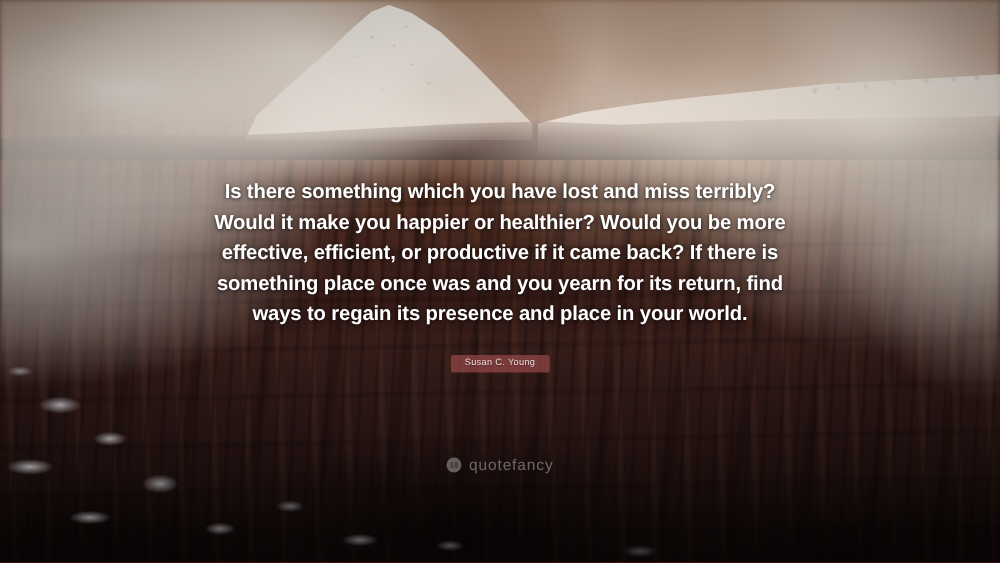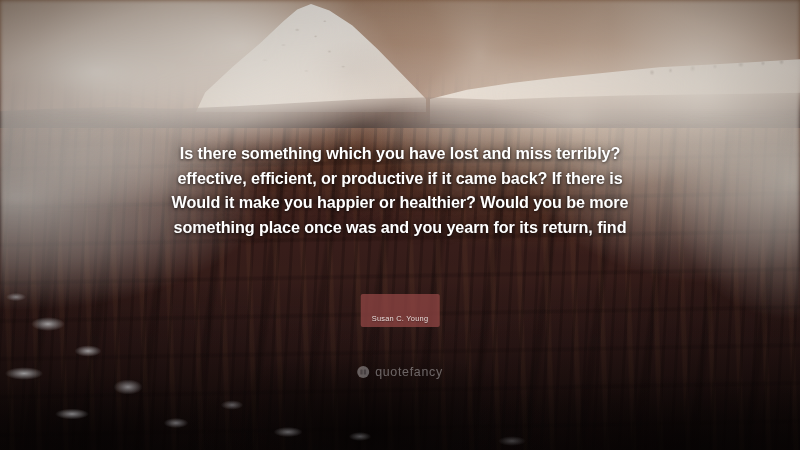--- a/index.html
+++ b/index.html
@@ -268,23 +268,23 @@
     letter-spacing:-0.1px;
     white-space:nowrap;
     text-shadow:
       0 1px 3px rgba(0,0,0,0.62),
       0 0 10px rgba(0,0,0,0.38);
   }
 
   #author-badge {
     position:absolute;
     left:50%;
-    top:294px;
+    top:284px;
     transform:translateX(-50%);
-    padding:21px 11px 4px;
+    padding:2px 11px 4px;
     background:rgba(150,72,70,0.72);
     border-radius:2px;
     color:#e9dcda;
     font-family:"Liberation Sans", sans-serif;
     font-size:7.4px;
     font-weight:normal;
     letter-spacing:0.25px;
     line-height:8px;
     white-space:nowrap;
     text-shadow:0 1px 1px rgba(0,0,0,0.35);
@@ -341,23 +341,24 @@
   <div class="photo-layer snow-talus"></div>
   <div class="photo-layer mist"></div>
   <div class="photo-layer mist-low"></div>
   <div class="photo-layer vignette"></div>
   <div class="photo-layer text-scrim"></div>
 
   <div id="content">
 
     <blockquote id="quote-block">
       <span class="quote-line">Is there something which you have lost and miss terribly?</span>
+      <span class="quote-line">Would it make you happier or healthier? Would you be more</span>
       <span class="quote-line">effective, efficient, or productive if it came back? If there is</span>
-      <span class="quote-line">Would it make you happier or healthier? Would you be more</span>
       <span class="quote-line">something place once was and you yearn for its return, find</span>
+      <span class="quote-line">ways to regain its presence and place in your world.</span>
     </blockquote>
 
     <div id="author-badge">Susan C. Young</div>
 
     <div id="watermark">
       <span class="wm-logo">
         <svg width="8" height="8" viewBox="0 0 8 8" aria-hidden="true">
           <rect x="1.1" y="1.6" width="2.3" height="4.8" rx="0.5" fill="#8d8d92"></rect>
           <rect x="4.6" y="1.6" width="2.3" height="4.8" rx="0.5" fill="#8d8d92"></rect>
         </svg>

